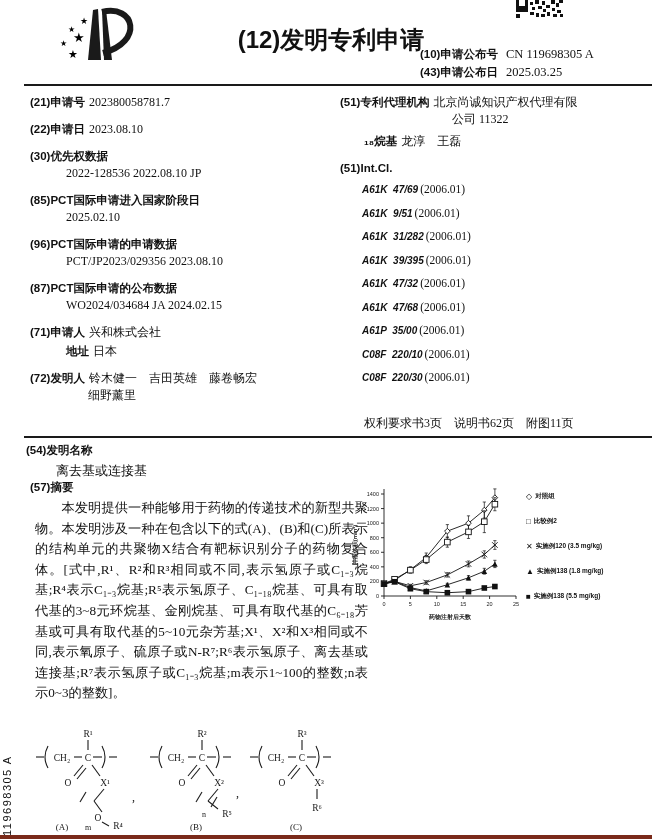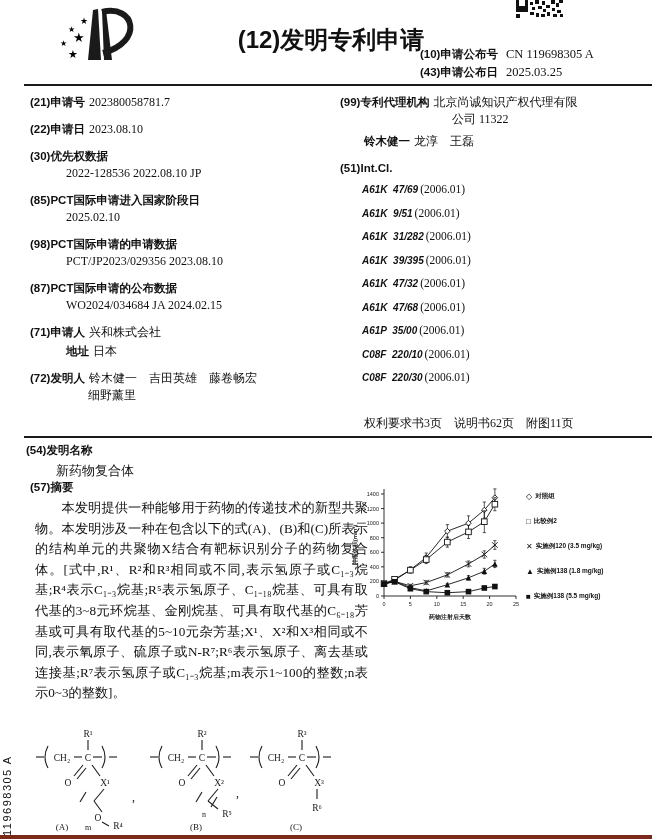--- a/index.html
+++ b/index.html
@@ -131,21 +131,21 @@
     </div>
     <div class="bitem">
       <div><span class="lbl">(30)优先权数据</span></div>
       <div class="cont val">2022-128536 2022.08.10 JP</div>
     </div>
     <div class="bitem">
       <div><span class="lbl">(85)PCT国际申请进入国家阶段日</span></div>
       <div class="cont val">2025.02.10</div>
     </div>
     <div class="bitem">
-      <div><span class="lbl">(98)PCT国际申请的申请数据</span></div>
+      <div><span class="lbl">(96)PCT国际申请的申请数据</span></div>
       <div class="cont val">PCT/JP2023/029356 2023.08.10</div>
     </div>
     <div class="bitem">
       <div><span class="lbl">(87)PCT国际申请的公布数据</span></div>
       <div class="cont val">WO2024/034684 JA 2024.02.15</div>
     </div>
     <div class="bitem">
       <div><span class="lbl">(71)申请人</span>
            <span class="val">兴和株式会社</span></div>
       <div class="cont"><span class="lbl">地址</span>
@@ -153,24 +153,24 @@
     </div>
     <div class="bitem">
       <div><span class="lbl">(72)发明人</span>
            <span class="val">铃木健一　吉田英雄　藤卷畅宏</span></div>
       <div class="cont2 val">细野薰里</div>
     </div>
   </div>
 
   <div class="col-right">
     <div class="bitem">
-      <div><span class="lbl">(99)专利代理机构</span>
+      <div><span class="lbl">(51)专利代理机构</span>
            <span class="val">北京尚诚知识产权代理有限</span></div>
       <div class="cont74 val">公司 11322</div>
-      <div class="contAgent"><span class="lbl">铃木健一</span>
+      <div class="contAgent"><span class="lbl">₁₈烷基</span>
            <span class="val">龙淳　王磊</span></div>
     </div>
     <div>
       <span class="lbl">(51)Int.Cl.</span>
     </div>
     <div class="ipc-row"><span class="ipc-code">A61K  47/69</span><span class="ipc-ver">(2006.01)</span></div>
     <div class="ipc-row"><span class="ipc-code">A61K  9/51</span><span class="ipc-ver">(2006.01)</span></div>
     <div class="ipc-row"><span class="ipc-code">A61K  31/282</span><span class="ipc-ver">(2006.01)</span></div>
     <div class="ipc-row"><span class="ipc-code">A61K  39/395</span><span class="ipc-ver">(2006.01)</span></div>
     <div class="ipc-row"><span class="ipc-code">A61K  47/32</span><span class="ipc-ver">(2006.01)</span></div>
@@ -178,21 +178,21 @@
     <div class="ipc-row"><span class="ipc-code">A61P  35/00</span><span class="ipc-ver">(2006.01)</span></div>
     <div class="ipc-row"><span class="ipc-code">C08F  220/10</span><span class="ipc-ver">(2006.01)</span></div>
     <div class="ipc-row"><span class="ipc-code">C08F  220/30</span><span class="ipc-ver">(2006.01)</span></div>
   </div>
 
   <div class="pages-info">权利要求书3页　说明书62页　附图11页</div>
 
   <div class="rule rule2"></div>
 
   <div class="sec54-label lbl">(54)发明名称</div>
-  <div class="sec54-title">新药物复合体</div>
+  <div class="sec54-title">离去基或连接基</div>
   <div class="sec57-label lbl">(57)摘要</div>
   <div class="abstract">本发明提供一种能够用于药物的传递技术的新型共聚物。本发明涉及一种在包含以下的式(A)、(B)和(C)所表示的结构单元的共聚物X结合有靶标识别分子的药物复合体。[式中,R¹、R²和R³相同或不同,表示氢原子或C₁₋₃烷基;R⁴表示C₁₋₃烷基;R⁵表示氢原子、C₁₋₁₈烷基、可具有取代基的3~8元环烷基、金刚烷基、可具有取代基的C₆₋₁₈芳基或可具有取代基的5~10元杂芳基;X¹、X²和X³相同或不同,表示氧原子、硫原子或N-R⁷;R⁶表示氢原子、离去基或连接基;R⁷表示氢原子或C₁₋₃烷基;m表示1~100的整数;n表示0~3的整数]。</div>
 
   <div class="chart">
     <svg id="chart-svg" width="172" height="140" viewBox="0 0 172 140">
         <line class="ax" x1="34" y1="114" x2="166" y2="114"></line>
         <line class="ax" x1="34" y1="7" x2="34" y2="114"></line>
         <line class="ax" x1="34" y1="114" x2="34" y2="117"></line>
         <text class="tl" x="34" y="124" text-anchor="middle">0</text>
         <line class="ax" x1="60.400000000000006" y1="114" x2="60.400000000000006" y2="117"></line>

